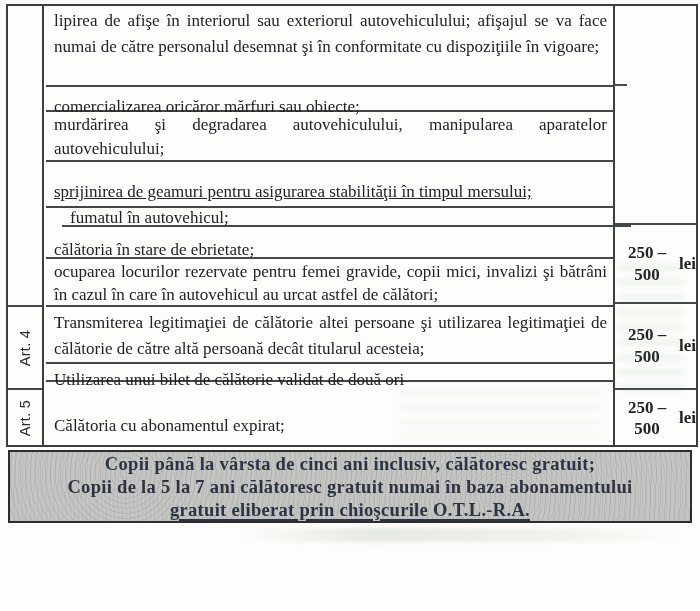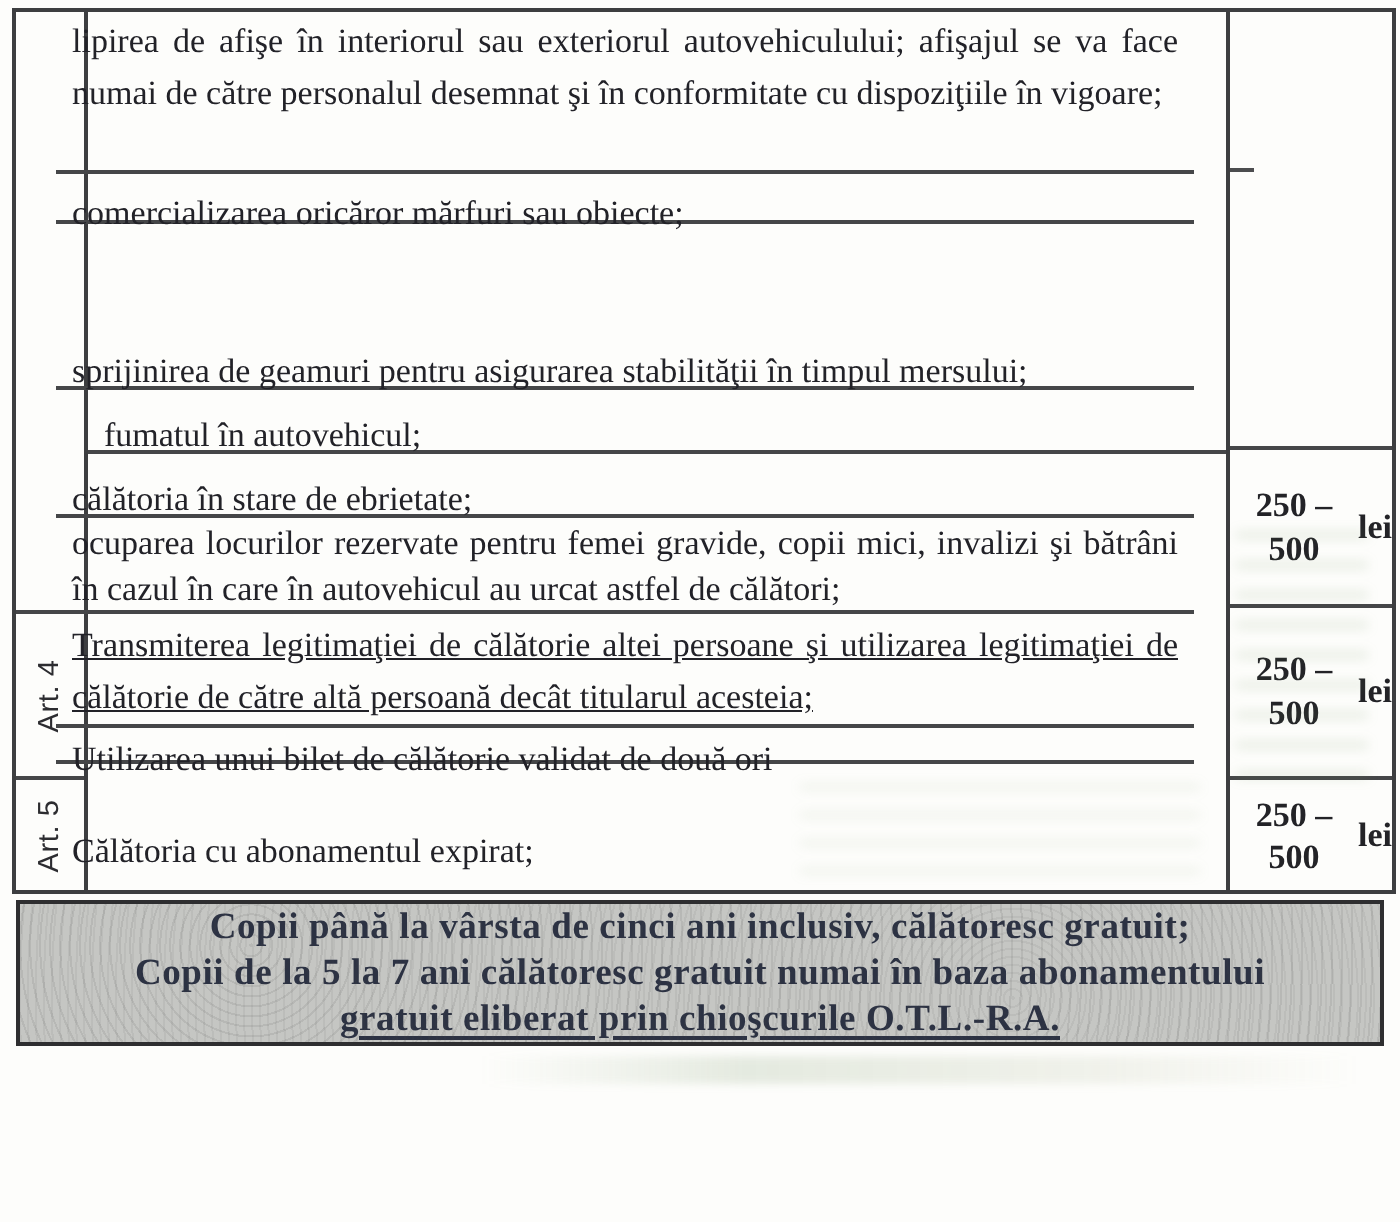--- a/index.html
+++ b/index.html
@@ -24,21 +24,21 @@
     position: absolute; top: 0; bottom: 0; width: 2px;
     background: #3d3e40;
   }
   .cell {
     position: absolute;
     box-sizing: border-box;
   }
   .cell.bb { border-bottom: 2px solid #454648; }
   
   .main-cell {
-    left: 20px; width: 569px;
+    left: 38px; width: 569px;
     font-size: 17px;
     line-height: 24px;
     padding: 1px 8px 0 8px;
     text-align: justify;
   }
   .main-cell.single {
     display: flex; align-items: center;
     text-align: left;
     padding-top: 16px;
   }
@@ -137,34 +137,37 @@
     <div class="cell art-cell" style="top:384px; height:55px;">
       <span class="art-label">Art. 5</span>
     </div>
 
     <div class="cell main-cell bb" style="top:0; height:81px; line-height:26px; padding-top:2px;">
       <span>lipirea de afişe în interiorul sau exteriorul autovehiculului; afişajul se va face numai de către personalul desemnat şi în conformitate cu dispoziţiile în vigoare;</span>
     </div>
     <div class="cell main-cell single bb" style="top:81px; height:25px;">
       <span>comercializarea oricăror mărfuri sau obiecte;</span>
     </div>
-    <div class="cell main-cell single bb" style="top:156px; height:33px;">
+    <div class="cell main-cell bb" style="top:106px; height:50px; line-height:24px;">
+      <span>murdărirea şi degradarea autovehiculului, manipularea aparatelor autovehiculului;</span>
+    </div>
+    <div class="cell main-cell single bb" style="top:156px; height:46px;text-decoration:underline;">
       <span>sprijinirea de geamuri pentru asigurarea stabilităţii în timpul mersului;</span>
     </div>
     <div class="cell main-cell single bb" style="top:189px; height:32px;margin-left:16px;">
       <span>fumatul în autovehicul;</span>
     </div>
     <div class="cell main-cell single bb" style="top:221px; height:32px;">
       <span>călătoria în stare de ebrietate;</span>
     </div>
     <div class="cell main-cell bb" style="top:253px; height:48px; line-height:23px;">
       <span>ocuparea locurilor rezervate pentru femei gravide, copii mici, invalizi şi bătrâni în cazul în care în autovehicul au urcat astfel de călători;</span>
     </div>
 
-    <div class="cell main-cell bb" style="top:301px; height:57px; line-height:26px; padding-top:3px;text-decoration:underline;">
+    <div class="cell main-cell bb" style="top:301px; height:57px; line-height:26px; padding-top:3px;">
       <span>Transmiterea legitimaţiei de călătorie altei persoane şi utilizarea legitimaţiei de călătorie de către altă persoană decât titularul acesteia;</span>
     </div>
     <div class="cell main-cell single bb" style="top:358px; height:16px;">
       <span>Utilizarea unui bilet de călătorie validat de două ori</span>
     </div>
 
     <div class="cell main-cell single" style="top:384px; height:55px;">
       <span>Călătoria cu abonamentul expirat;</span>
     </div>
 

